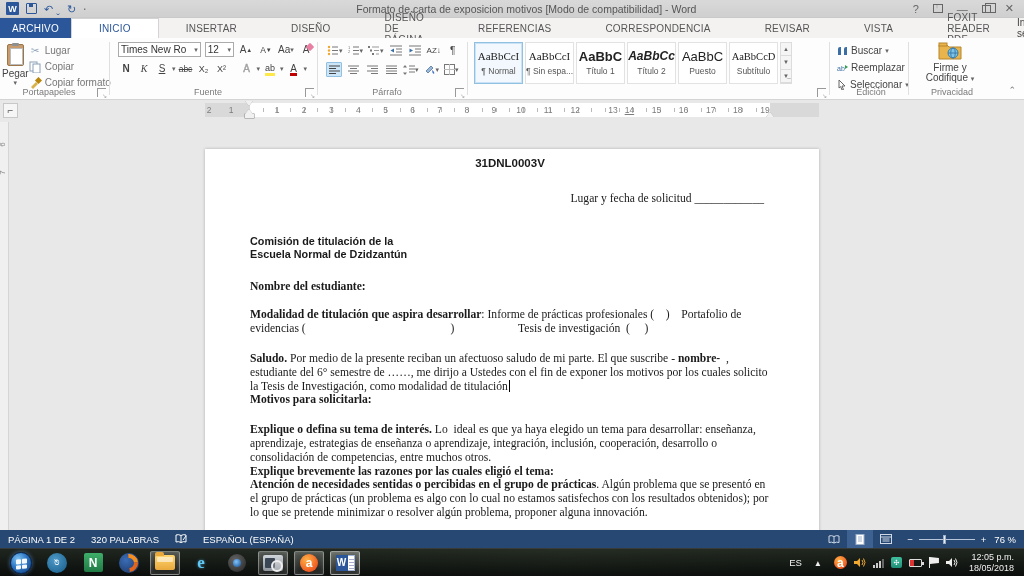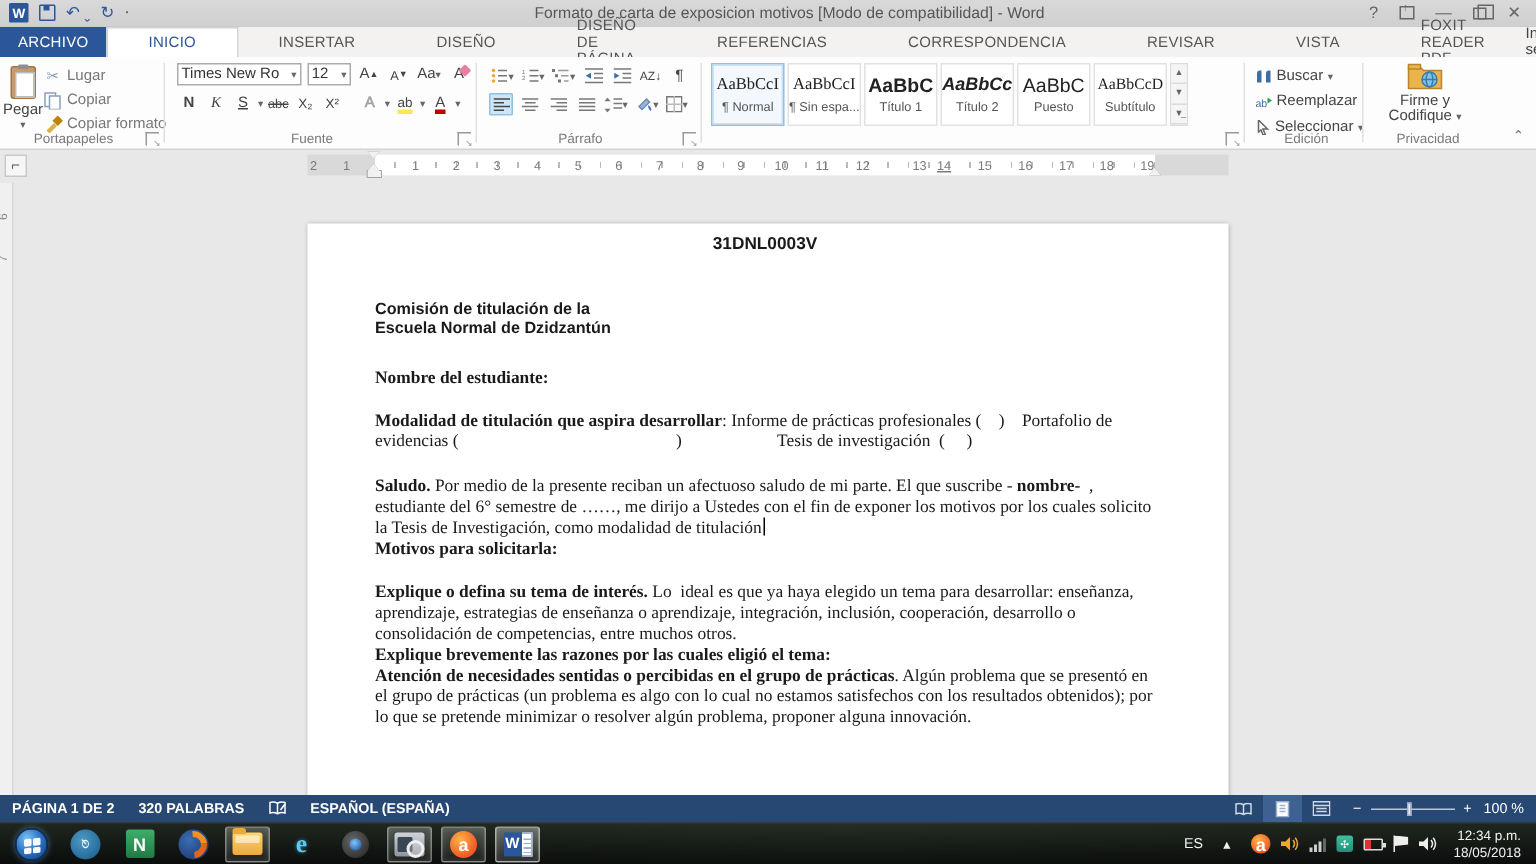--- a/index.html
+++ b/index.html
@@ -92,21 +92,21 @@
   .doc-date { text-align:right; margin-top:21px; padding-right:6px; }
   .doc-addr { font-family:"Liberation Sans", sans-serif; font-weight:bold; font-size:10.8px; line-height:13.5px; margin-top:29px; }
   .doc-head { font-family:"Liberation Sans", sans-serif; font-weight:bold; font-size:13.5px; text-align:center; margin-top:23px; letter-spacing:.2px; }
   .doc-nombre { margin-top:18px; font-weight:bold; }
   .mt15 { margin-top:15px; }
   .mt16 { margin-top:16px; }
   .caret { display:inline-block; width:1px; height:12px; background:#000; vertical-align:-2px; margin-left:1px; }
 
   
   .statusbar { position:absolute; top:530px; left:0; right:0; height:18px; background:#274872; color:#fff; display:flex; align-items:center; font-size:9.5px; }
-  .statusbar .sb-item { padding:1px 8px; height:100%; display:flex; align-items:center; gap:4px; cursor:pointer;font-weight:bold; }
+  .statusbar .sb-item { padding:1px 8px; height:100%; display:flex; align-items:center; gap:4px; cursor:pointer; }
   .sb-right { margin-left:auto; display:flex; align-items:center; }
   .viewbtn { width:26px; height:18px; display:flex; align-items:center; justify-content:center; cursor:pointer; }
   .viewbtn.active { background:#3d6191; }
   .zoomslider { display:flex; align-items:center; gap:6px; padding:0 8px; }
   .zs-track { width:56px; height:1px; background:#b9c6d9; position:relative; }
   .zs-thumb { position:absolute; left:24px; top:-4px; width:3px; height:9px; background:#e8edf4; border:1px solid #9fb0c9; }
   .zoompct { padding-right:8px; cursor:pointer; }
 
   
   .taskbar { position:absolute; top:548px; left:0; right:0; height:28px;
@@ -512,20 +512,21 @@
   </div>
 
   <div class="docview">
     <div class="vruler">
       <span style="top:18px">6</span>
       <span style="top:46px">7</span>
     </div>
     <div class="page">
       <div class="ptext">
         <p class="doc-code">31DNL0003V</p>
+        <p class="doc-date">Lugar y fecha de solicitud ____________</p>
         <p class="doc-addr"><span>Comisión de titulación de la</span><br><span>Escuela Normal de Dzidzantún</span></p>
         <p class="doc-nombre">Nombre del estudiante:</p>
         <p class="mt15"><span class="b">Modalidad de titulación que aspira desarrollar</span><span>: Informe de prácticas profesionales (    )    Portafolio de evidencias (                                                  )                      Tesis de investigación  (     )</span></p>
         <p class="mt16"><span class="b">Saludo.</span><span> Por medio de la presente reciban un afectuoso saludo de mi parte. El que suscribe - </span><span class="b">nombre-</span><span>  , estudiante del 6° semestre de ……, me dirijo a Ustedes con el fin de exponer los motivos por los cuales solicito la Tesis de Investigación, como modalidad de titulación</span><span class="caret"></span></p>
         <p class="b">Motivos para solicitarla:</p>
         <p class="mt16"><span class="b">Explique o defina su tema de interés.</span><span> Lo  ideal es que ya haya elegido un tema para desarrollar: enseñanza, aprendizaje, estrategias de enseñanza o aprendizaje, integración, inclusión, cooperación, desarrollo o consolidación de competencias, entre muchos otros.</span></p>
         <p class="b">Explique brevemente las razones por las cuales eligió el tema:</p>
         <p><span class="b">Atención de necesidades sentidas o percibidas en el grupo de prácticas</span><span>. Algún problema que se presentó en el grupo de prácticas (un problema es algo con lo cual no estamos satisfechos con los resultados obtenidos); por lo que se pretende minimizar o resolver algún problema, proponer alguna innovación.</span></p>
       </div>
     </div>
@@ -565,21 +566,21 @@
             <line x1="2.5" y1="7" x2="9.5" y2="7" stroke="#cfd9e6"></line>
           </svg>
       </div>
       <div class="zoomslider">
         <span>−</span>
         <div class="zs-track">
             <div class="zs-thumb"></div>
           </div>
         <span>+</span>
       </div>
-      <div class="zoompct">100 %</div>
+      <div class="zoompct">76 %</div>
     </div>
   </div>
 
   <div class="taskbar">
     <div class="tb-icon">
         <div class="orb">
           <div class="flag">
             <i></i>
             <i></i>
             <i></i>
@@ -638,19 +639,19 @@
       <span class="battery"></span>
       <span style="display:flex; align-items:flex-start">
           <span class="flagpole"></span>
           <span class="flagic"></span>
         </span>
       <svg width="12" height="11" viewBox="0 0 12 11">
           <path d="M0 4 H3 L6 1 V10 L3 7 H0 Z" fill="#eee"></path>
           <path d="M8 3 Q10 5.5 8 8 M9.5 1.5 Q12.5 5.5 9.5 9.5" stroke="#eee" fill="none"></path>
         </svg>
       <div class="clock">
-        <div>12:34 p.m.</div>
+        <div>12:05 p.m.</div>
         <div>18/05/2018</div>
       </div>
     </div>
   </div>
 
 </div>
 
 </body></html>

